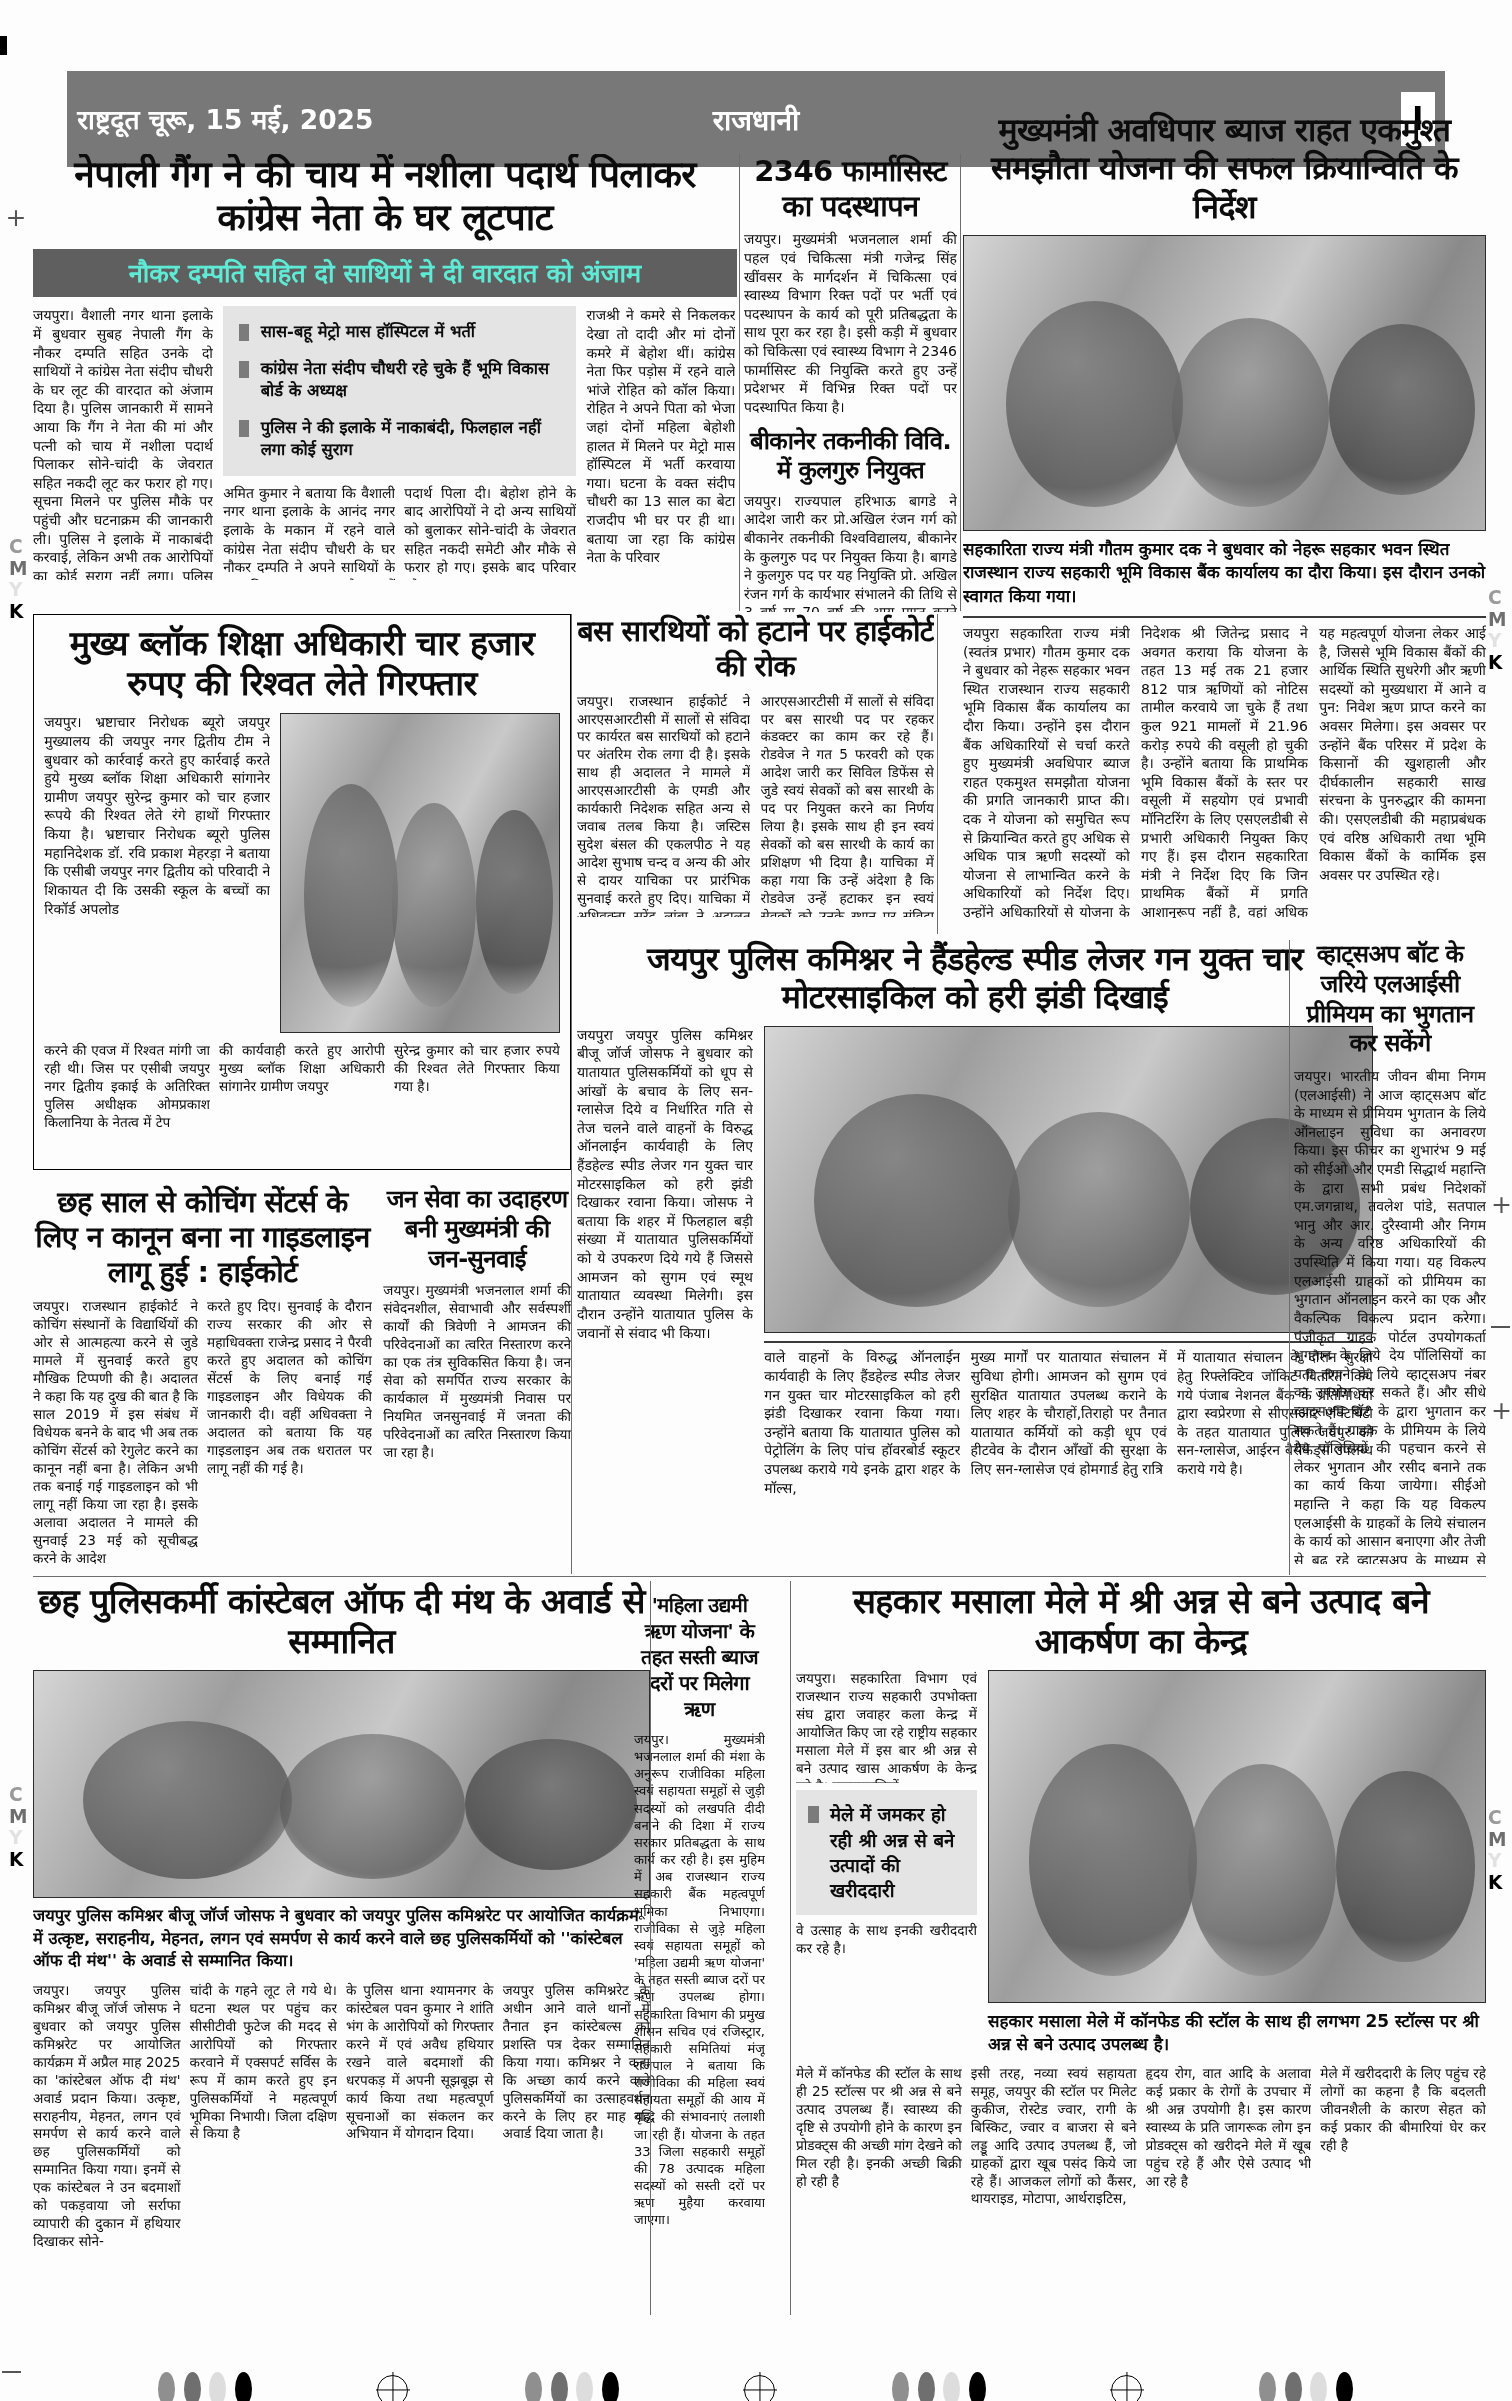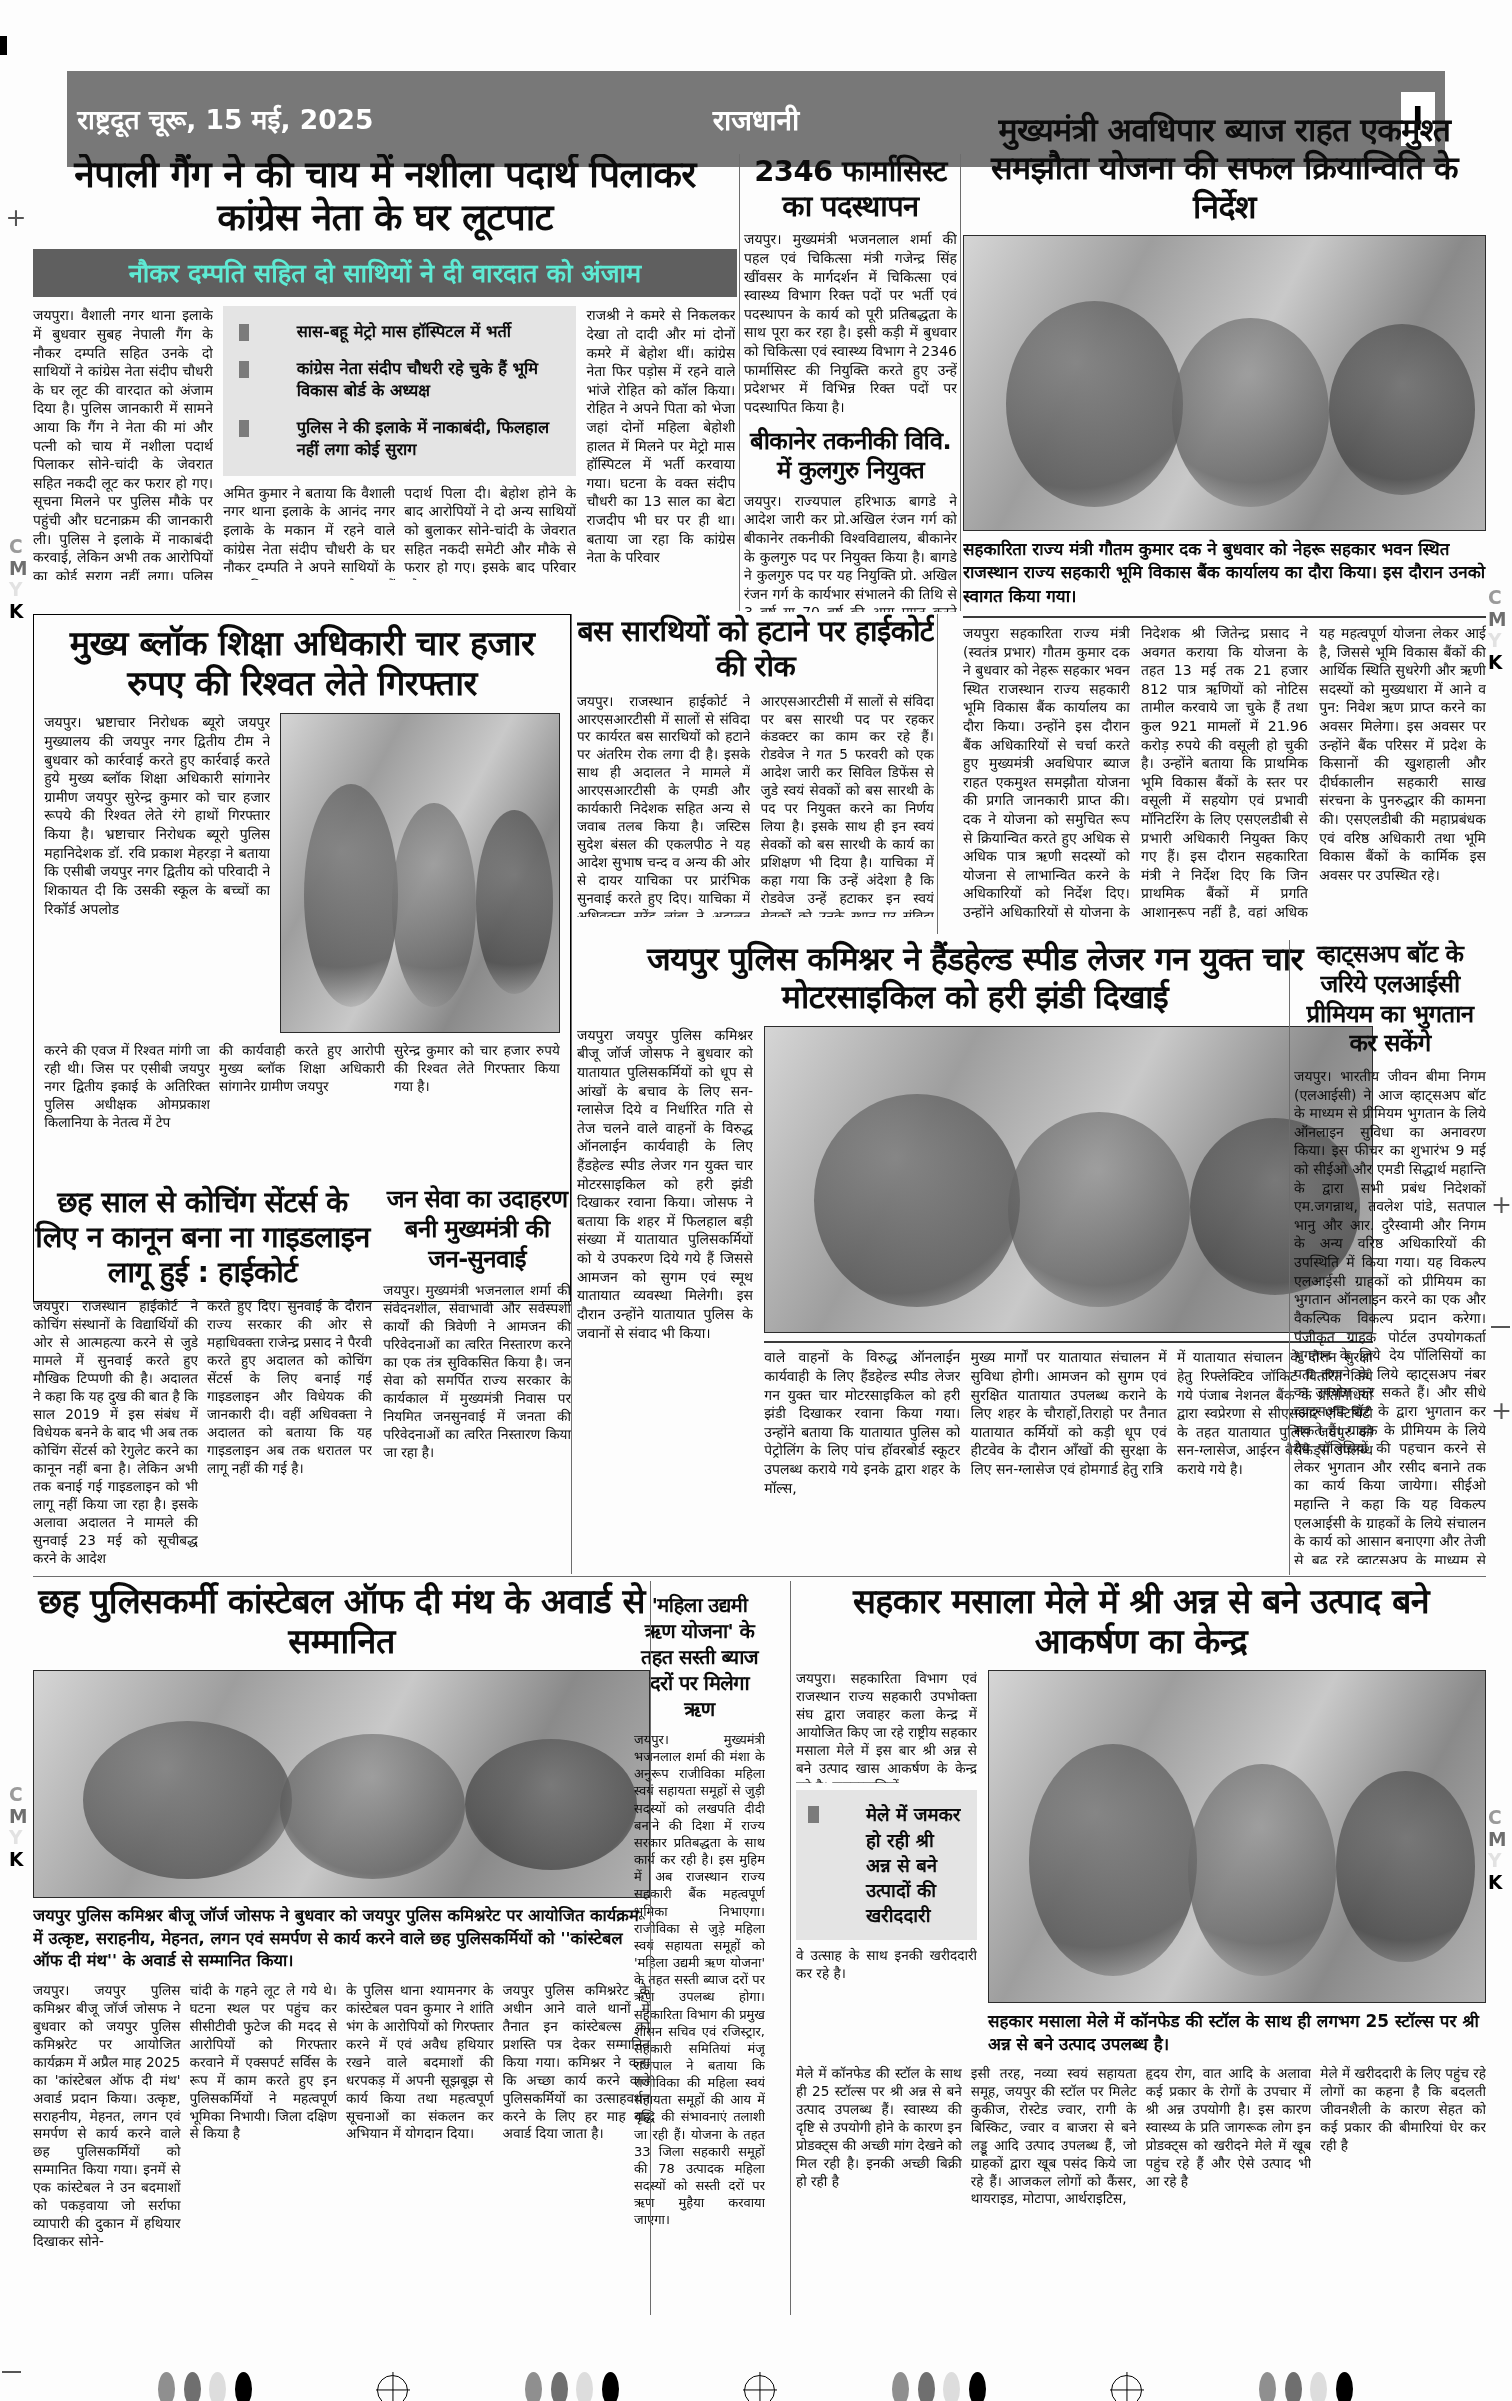--- a/index.html
+++ b/index.html
@@ -29,21 +29,21 @@
     justify-content:space-between;padding:0 10.2px;box-sizing:border-box;
   }
   .mh-left{font-size:26.5px;font-weight:bold;}
   .mh-center{font-size:28px;font-weight:bold;position:absolute;left:50%;transform:translateX(-50%);}
   .mh-box{background:#fff;color:#000;width:34px;height:54px;display:flex;align-items:center;justify-content:center;font-size:32px;font-weight:bold;}
   .graybar{
     background:#5f5f5f;color:#5eead4;font-weight:bold;font-size:25.4px;
     text-align:center;padding:9px 13px;margin-top:9px;line-height:1.2;
   }
   .bulletbox{background:#e4e4e4;padding:14.7px 16px;display:flex;flex-direction:column;gap:14.7px;}
-  .bl{display:flex;align-items:flex-start;gap:36px;}
+  .bl{display:flex;align-items:flex-start;}
   .sq{flex:0 0 10.2px;height:17px;background:#7b7b7b;margin:3.4px 11.3px 0 0;}
   .bltx{font-size:16.4px;font-weight:bold;line-height:1.35;}
   .photo{
     position:relative;overflow:hidden;border:1.1px solid #2c2c2c;
     background:linear-gradient(118deg,#d6d6d6 0%,#9e9e9e 28%,#c9c9c9 52%,#8a8a8a 74%,#b3b3b3 100%);
   }
   .blob{position:absolute;border-radius:50%;}
   .b1{width:34%;height:70%;left:8%;top:22%;background:radial-gradient(circle at 40% 30%,#7d7d7d,#4f4f4f 70%,rgba(60,60,60,0));opacity:.75;}
   .b2{width:30%;height:64%;left:40%;top:28%;background:radial-gradient(circle at 50% 30%,#8d8d8d,#5a5a5a 70%,rgba(70,70,70,0));opacity:.7;}
   .b3{width:28%;height:58%;left:70%;top:30%;background:radial-gradient(circle at 50% 35%,#6f6f6f,#3f3f3f 72%,rgba(60,60,60,0));opacity:.7;}
@@ -122,21 +122,21 @@
     </div>
     <div class="caption" style="margin-top:6.8px;">सहकारिता राज्य मंत्री गौतम कुमार दक ने बुधवार को नेहरू सहकार भवन स्थित राजस्थान राज्य सहकारी भूमि विकास बैंक कार्यालय का दौरा किया। इस दौरान उनको स्वागत किया गया।</div>
     <div class="rule"></div>
     <div class="row g20" style="height:294px;">
       <div class="bt grow">जयपुरा सहकारिता राज्य मंत्री (स्वतंत्र प्रभार) गौतम कुमार दक ने बुधवार को नेहरू सहकार भवन स्थित राजस्थान राज्य सहकारी भूमि विकास बैंक कार्यालय का दौरा किया। उन्होंने इस दौरान बैंक अधिकारियों से चर्चा करते हुए मुख्यमंत्री अवधिपार ब्याज राहत एकमुश्त समझौता योजना की प्रगति जानकारी प्राप्त की। दक ने योजना को समुचित रूप से क्रियान्वित करते हुए अधिक से अधिक पात्र ऋणी सदस्यों को योजना से लाभान्वित करने के अधिकारियों को निर्देश दिए। उन्होंने अधिकारियों से योजना के संबंध में की जा रही कार्यवाही और अब तक की प्रगति की जानकारी ली। एसएलडीबी के प्रबंध</div>
       <div class="bt grow">निदेशक श्री जितेन्द्र प्रसाद ने अवगत कराया कि योजना के तहत 13 मई तक 21 हजार 812 पात्र ऋणियों को नोटिस तामील करवाये जा चुके हैं तथा कुल 921 मामलों में 21.96 करोड़ रुपये की वसूली हो चुकी है। उन्होंने बताया कि प्राथमिक भूमि विकास बैंकों के स्तर पर वसूली में सहयोग एवं प्रभावी मॉनिटरिंग के लिए एसएलडीबी से प्रभारी अधिकारी नियुक्त किए गए हैं। इस दौरान सहकारिता मंत्री ने निर्देश दिए कि जिन प्राथमिक बैंकों में प्रगति आशानुरूप नहीं है, वहां अधिक फोकस किया जाए। उन्होंने कहा कि 7 वर्ष में पहली बार राज्य सरकार भूमि विकास बैंकों के ऋणी सदस्यों के लिए</div>
       <div class="bt grow">यह महत्वपूर्ण योजना लेकर आई है, जिससे भूमि विकास बैंकों की आर्थिक स्थिति सुधरेगी और ऋणी सदस्यों को मुख्यधारा में आने व पुन: निवेश ऋण प्राप्त करने का अवसर मिलेगा। इस अवसर पर उन्होंने बैंक परिसर में प्रदेश के किसानों की खुशहाली और दीर्घकालीन सहकारी साख संरचना के पुनरुद्धार की कामना की। एसएलडीबी की महाप्रबंधक एवं वरिष्ठ अधिकारी तथा भूमि विकास बैंकों के कार्मिक इस अवसर पर उपस्थित रहे।</div>
     </div>
   </section>
 
-  <section class="art boxed" style="left:33px;top:614px;width:538px;height:688px;">
+  <section class="art boxed" style="left:33px;top:614px;width:538px;height:556px;">
     <h1 class="h62 ctr">मुख्य ब्लॉक शिक्षा अधिकारी चार हजार रुपए की रिश्वत लेते गिरफ्तार</h1>
     <div class="row g18" style="margin-top:10.2px;height:320px;">
       <div class="bt" style="width:226px;">जयपुर। भ्रष्टाचार निरोधक ब्यूरो जयपुर मुख्यालय की जयपुर नगर द्वितीय टीम ने बुधवार को कार्रवाई करते हुए कार्रवाई करते हुये मुख्य ब्लॉक शिक्षा अधिकारी सांगानेर ग्रामीण जयपुर सुरेन्द्र कुमार को चार हजार रूपये की रिश्वत लेते रंगे हाथों गिरफ्तार किया है। भ्रष्टाचार निरोधक ब्यूरो पुलिस महानिदेशक डॉ. रवि प्रकाश मेहरड़ा ने बताया कि एसीबी जयपुर नगर द्वितीय को परिवादी ने शिकायत दी कि उसकी स्कूल के बच्चों का रिकॉर्ड अपलोड</div>
       <div class="photo grow">
         <div class="blob b1"></div>
         <div class="blob b2"></div>
         <div class="blob b3"></div>
       </div>
     </div>
     <div class="row g16" style="margin-top:9px;height:85px;">

